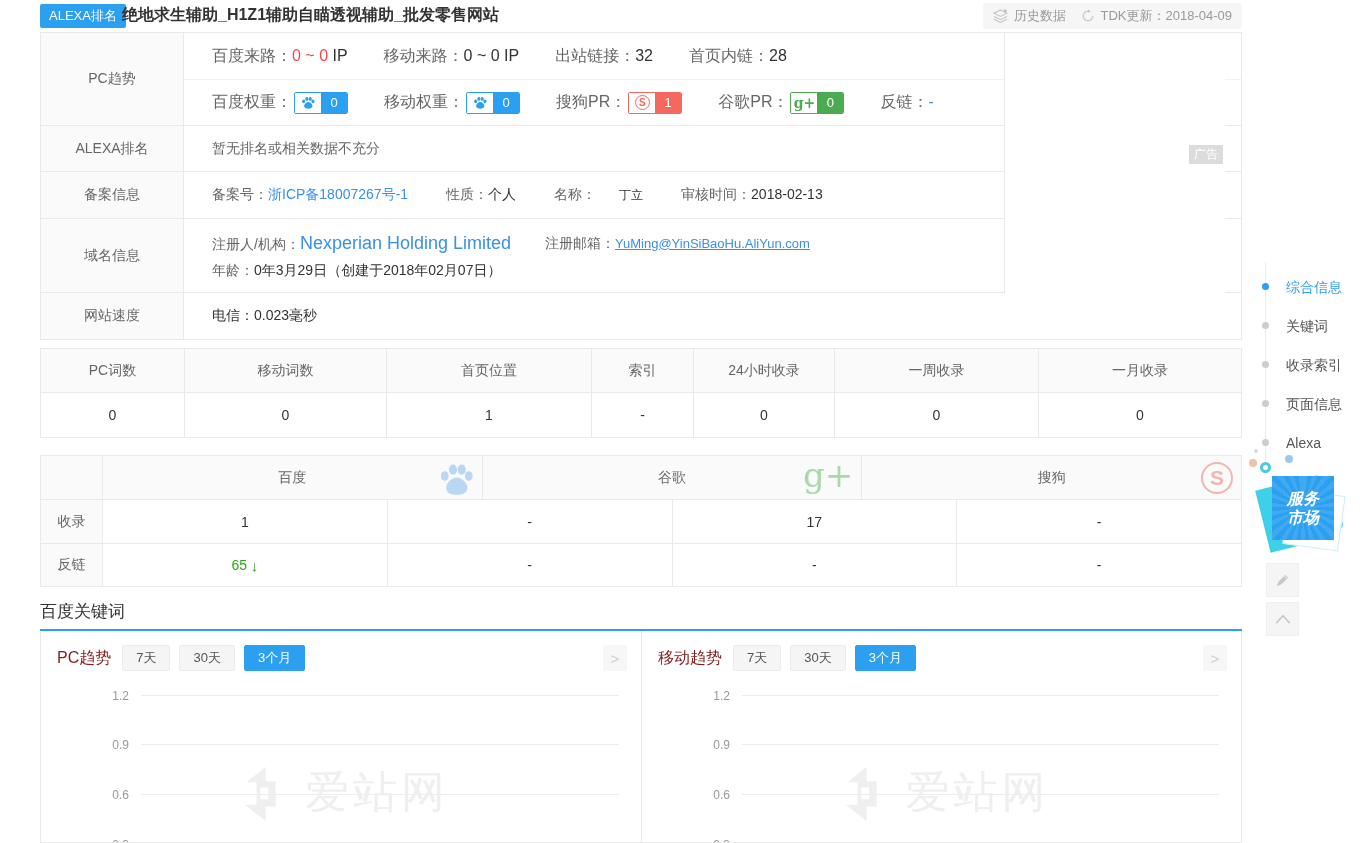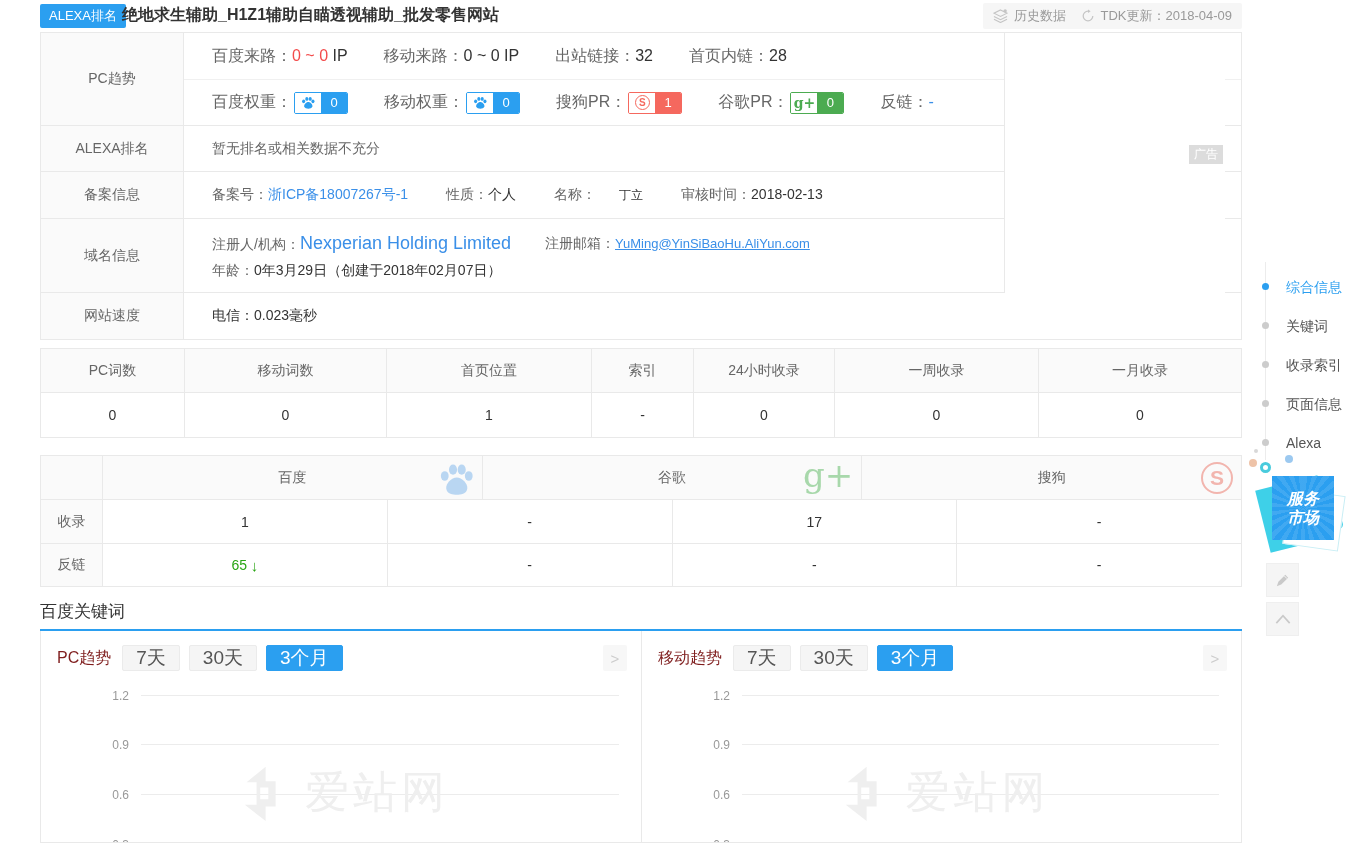--- a/index.html
+++ b/index.html
@@ -77,21 +77,21 @@
 
   
   .kw-title { position:absolute; left:40px; top:600px; font-size:17px; color:#333; }
   .kw-rule { position:absolute; left:40px; top:629px; width:1202px; height:2px; background:#2b9ff0; }
   .panels { position:absolute; left:40px; top:631px; width:1202px; height:212px;
     border:1px solid #e9e9e9; border-top:none; display:flex; }
   .panel { width:600px; position:relative; overflow:hidden; }
   .panel + .panel { border-left:1px solid #e9e9e9; }
   .p-head { position:absolute; left:16px; top:14px; display:flex; align-items:center; gap:9px; }
   .p-name { font-size:16px; color:#7f1d1d; margin-right:2px; }
-  .tab { height:26px; padding:0 13px; display:flex; align-items:center; font-size:19px;
+  .tab { height:26px; padding:0 13px; display:flex; align-items:center; font-size:13px;
     background:#f5f5f5; border:1px solid #ebebeb; color:#555; border-radius:2px; cursor:pointer; }
   .tab.active { background:#2b9ff0; border-color:#2b9ff0; color:#fff; }
   .p-chevron { position:absolute; right:14px; top:14px; width:24px; height:26px; background:#f7f7f7;
     color:#ccc; font-size:15px; display:flex; align-items:center; justify-content:center;
     border-radius:2px; cursor:pointer; }
   .gline { position:absolute; height:1px; background:#ececec; left:100px; right:22px; }
   .gtick { position:absolute; width:70px; text-align:right; font-size:12px; color:#999; left:18px;
     transform:translateY(-6px); }
   .wmark { position:absolute; left:0; right:0; top:132px; display:flex; align-items:center;
     justify-content:center; gap:14px; }

